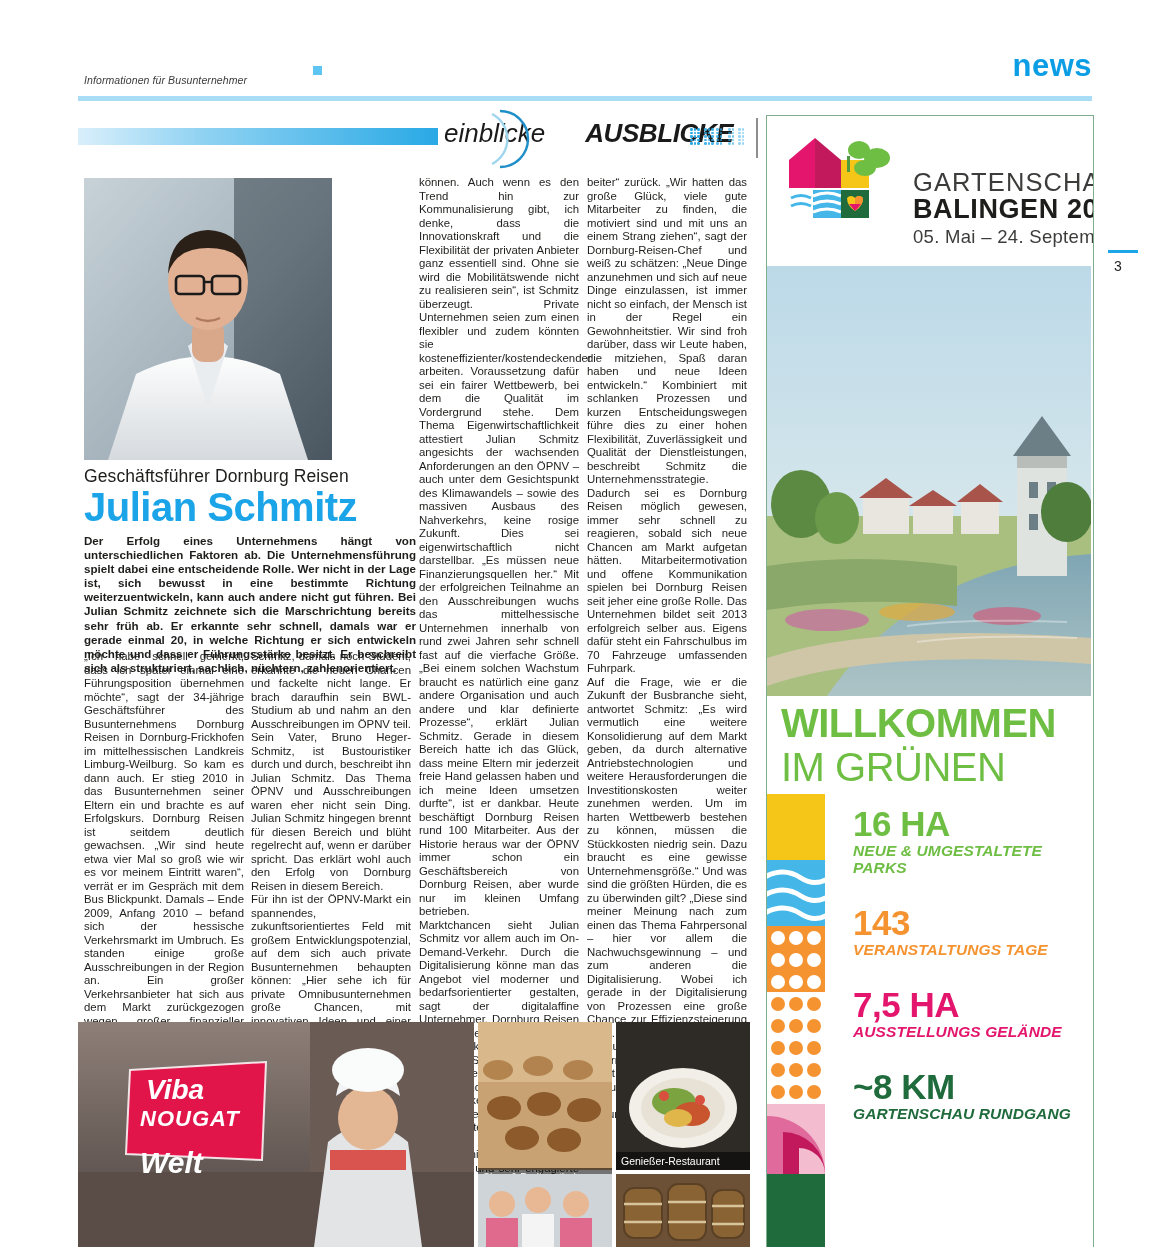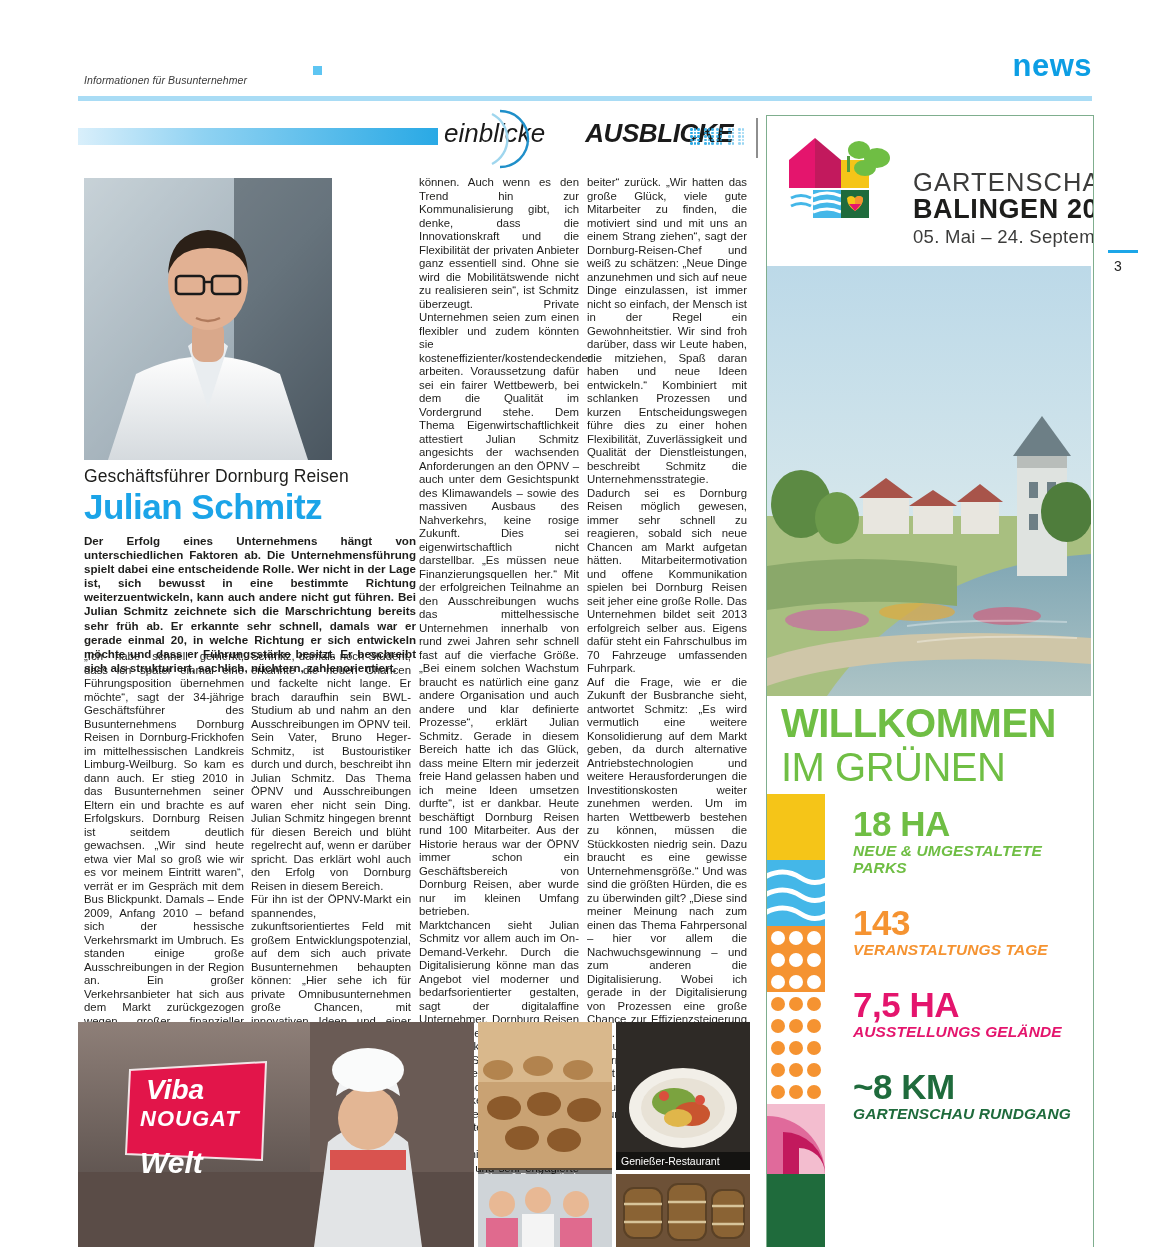--- a/index.html
+++ b/index.html
@@ -31,21 +31,21 @@
   .arc{position:absolute;left:470px;top:108px;width:62px;height:62px;pointer-events:none;}
   .dots-pat{position:absolute;left:690px;top:128px;width:58px;height:18px;}
   .dots-pat i{position:absolute;width:2.6px;height:2.6px;background:#2aa9e5;border-radius:50%;}
   .sechead-divider{position:absolute;left:756px;top:118px;width:2px;height:40px;background:#8e8e8e;}
 
   
   .photo{position:absolute;left:84px;top:178px;width:248px;height:282px;overflow:hidden;background:#6d7f8c;}
   .photo svg{display:block;}
 
   .kicker{position:absolute;left:84px;top:466px;width:330px;font-size:17.5px;color:#1d1d1b;letter-spacing:.1px;}
-  .headline{position:absolute;left:84px;top:487px;width:340px;font-size:35px;font-weight:bold;color:#1ba4e8;letter-spacing:-.5px;line-height:40px;}
+  .headline{position:absolute;left:84px;top:487px;width:340px;font-size:40px;font-weight:bold;color:#1ba4e8;letter-spacing:-.5px;line-height:40px;}
   .lead{position:absolute;left:84px;top:534px;width:332px;font-size:11.6px;font-weight:bold;line-height:14.1px;color:#1d1d1b;text-align:justify;}
 
   .col{position:absolute;font-size:11.4px;line-height:13.5px;color:#1d1d1b;text-align:justify;width:160px;hyphens:auto;}
   .col p{margin:0;}
   #col1{left:84px;top:650px;height:345px;}
   #col2{left:251px;top:650px;height:345px;}
   #col3{left:419px;top:176px;height:819px;}
   #col4{left:587px;top:176px;height:819px;}
   .byline{font-weight:bold;}
 
@@ -355,21 +355,21 @@
         <div class="pc" style="top: 310px; height: 70px; background: rgb(243, 189, 207);"><svg width="58" height="70" viewBox="0 0 58 70">
             <path d="M58 70 A58 58 0 0 0 0 12 L0 70 Z" fill="#e06a9b"></path>
             <path d="M58 70 A42 42 0 0 0 16 28 L16 70 Z" fill="#c2195d"></path>
             <path d="M58 70 A26 26 0 0 0 32 44 L32 70 Z" fill="#f3bdcf"></path>
           </svg></div>
         <div class="pc" style="top: 380px; height: 100px; background: rgb(31, 107, 60);"></div>
       </div>
 
     <div class="stats" id="statlist">
         <div class="stat">
-          <div class="big" style="color: rgb(111, 190, 68);">18 HA</div>
+          <div class="big" style="color: rgb(111, 190, 68);">16 HA</div>
           <div class="small" style="color: rgb(111, 190, 68);">NEUE &amp; UMGESTALTETE PARKS</div>
         </div>
         <div class="stat">
           <div class="big" style="color: rgb(245, 147, 49);">143</div>
           <div class="small" style="color: rgb(245, 147, 49);">VERANSTALTUNGS TAGE</div>
         </div>
         <div class="stat">
           <div class="big" style="color: rgb(228, 21, 109);">7,5 HA</div>
           <div class="small" style="color: rgb(228, 21, 109);">AUSSTELLUNGS GELÄNDE</div>
         </div>

